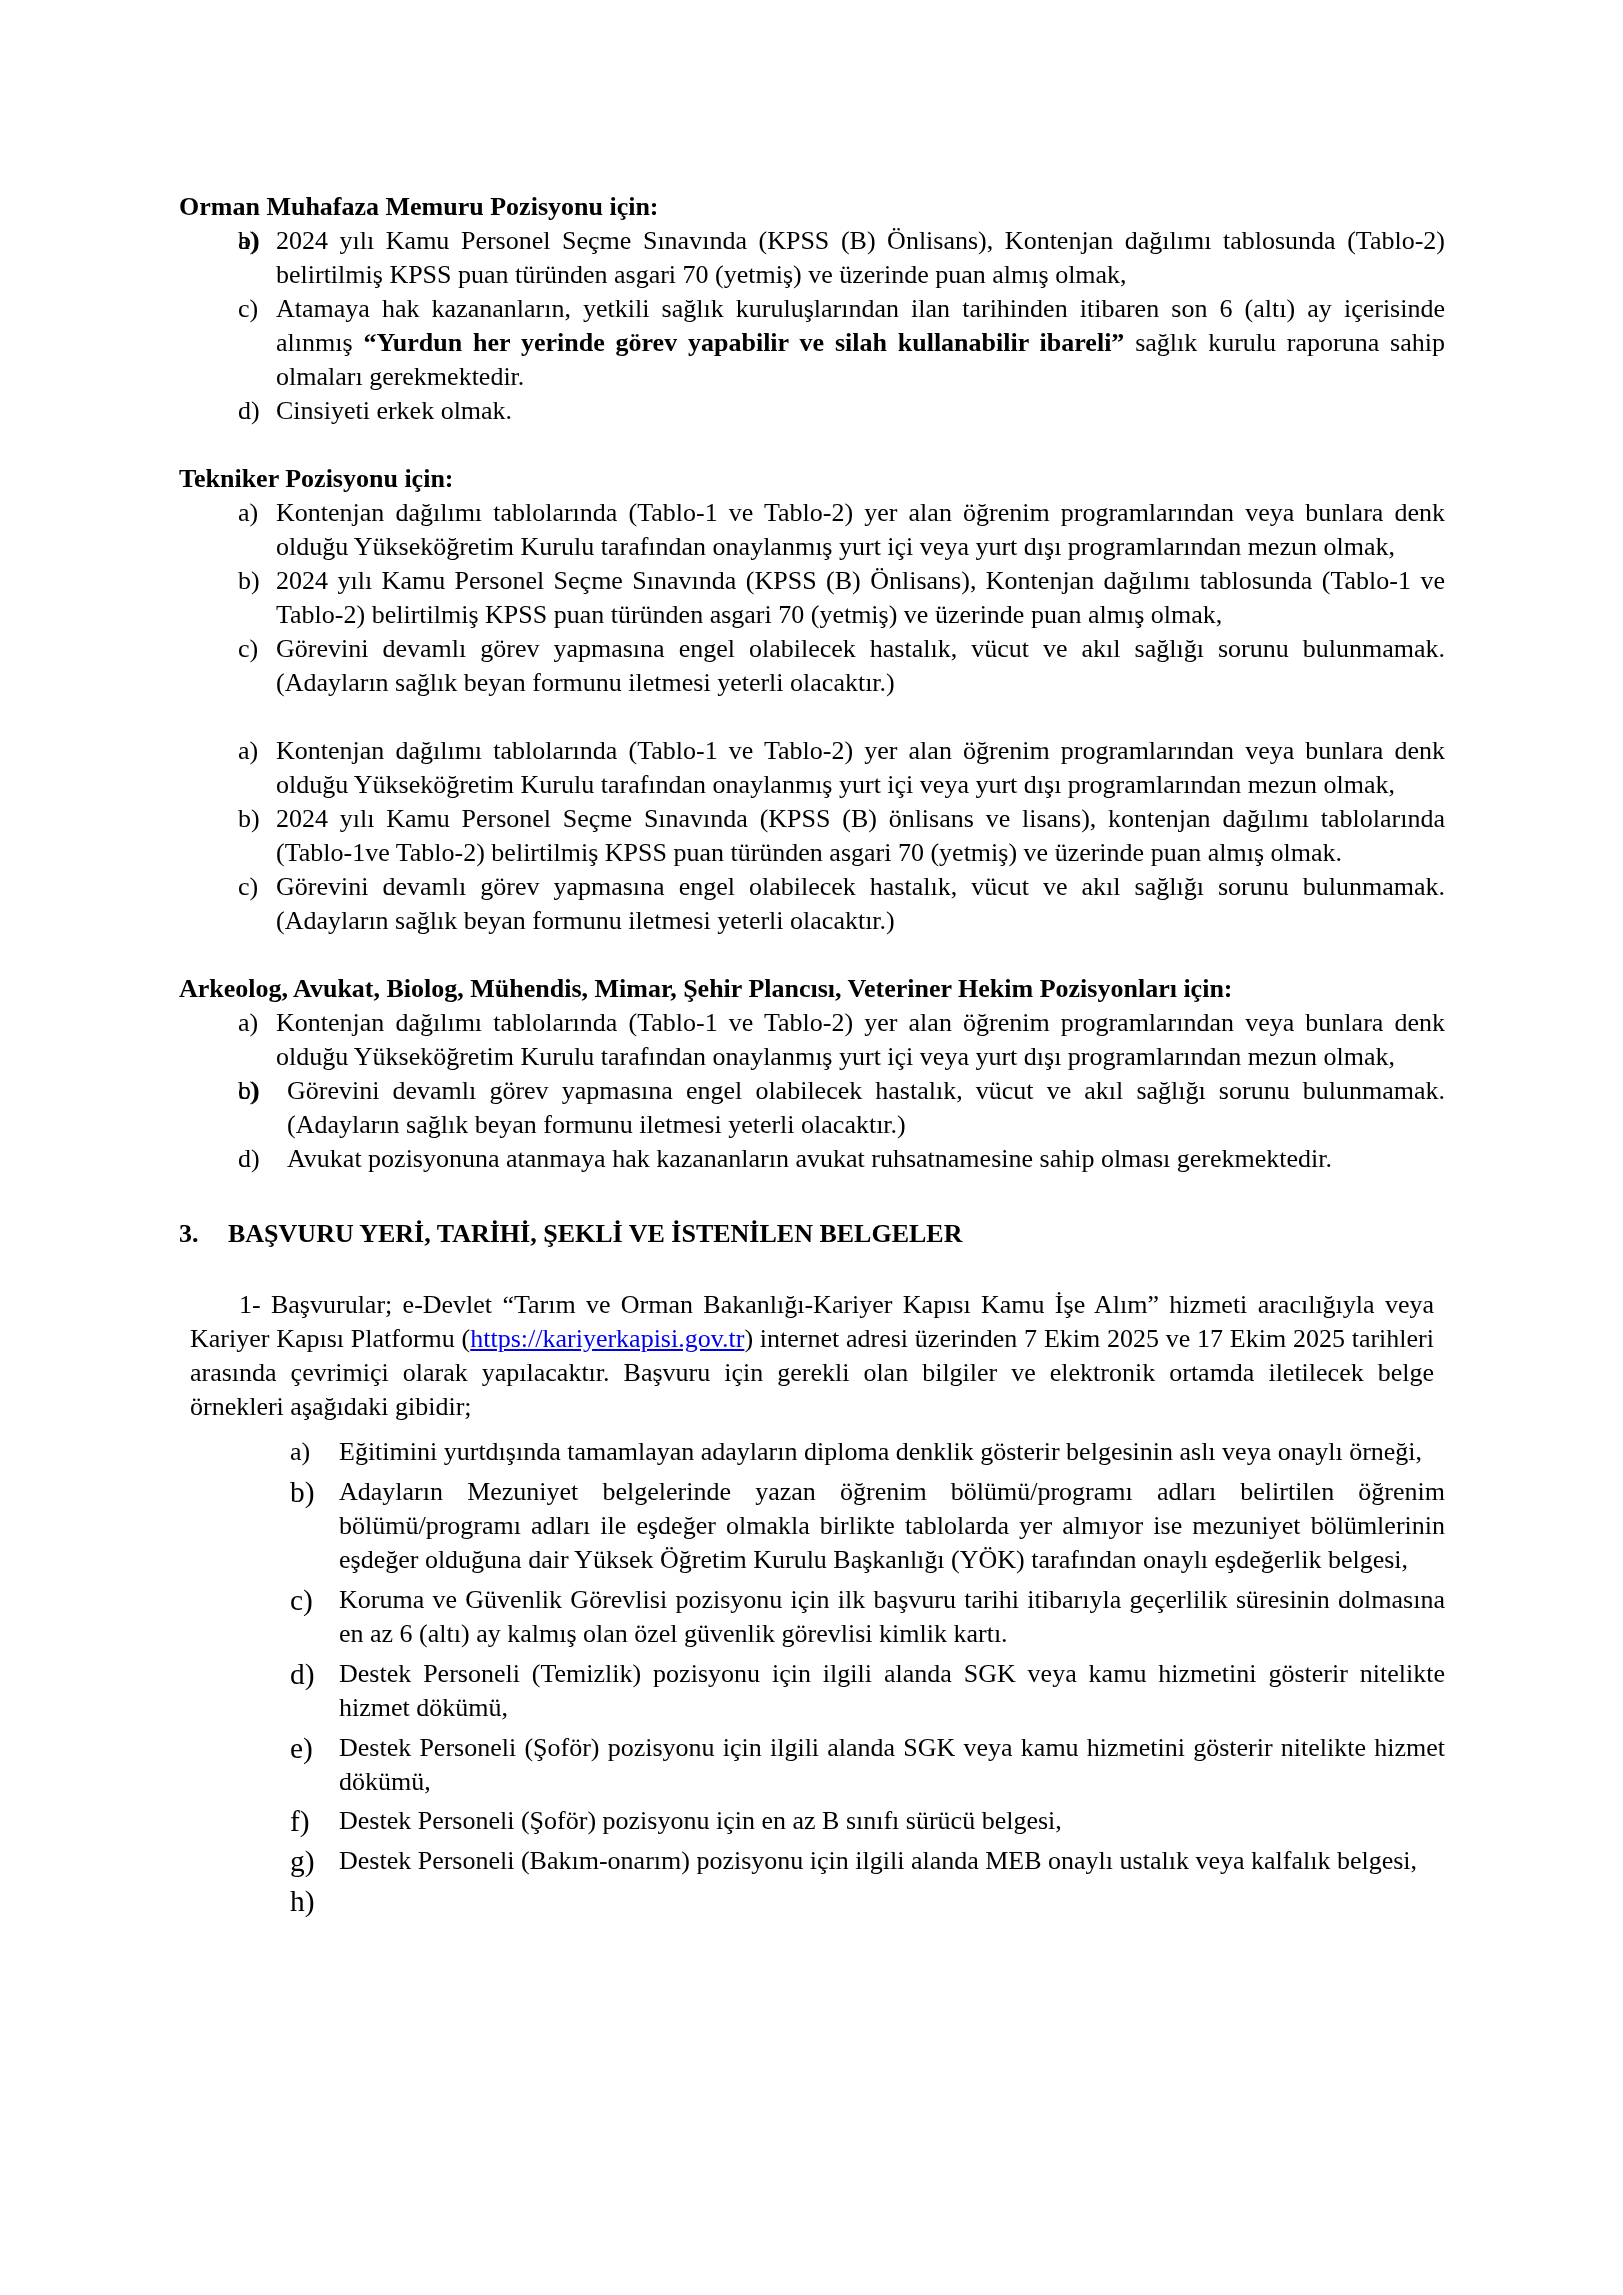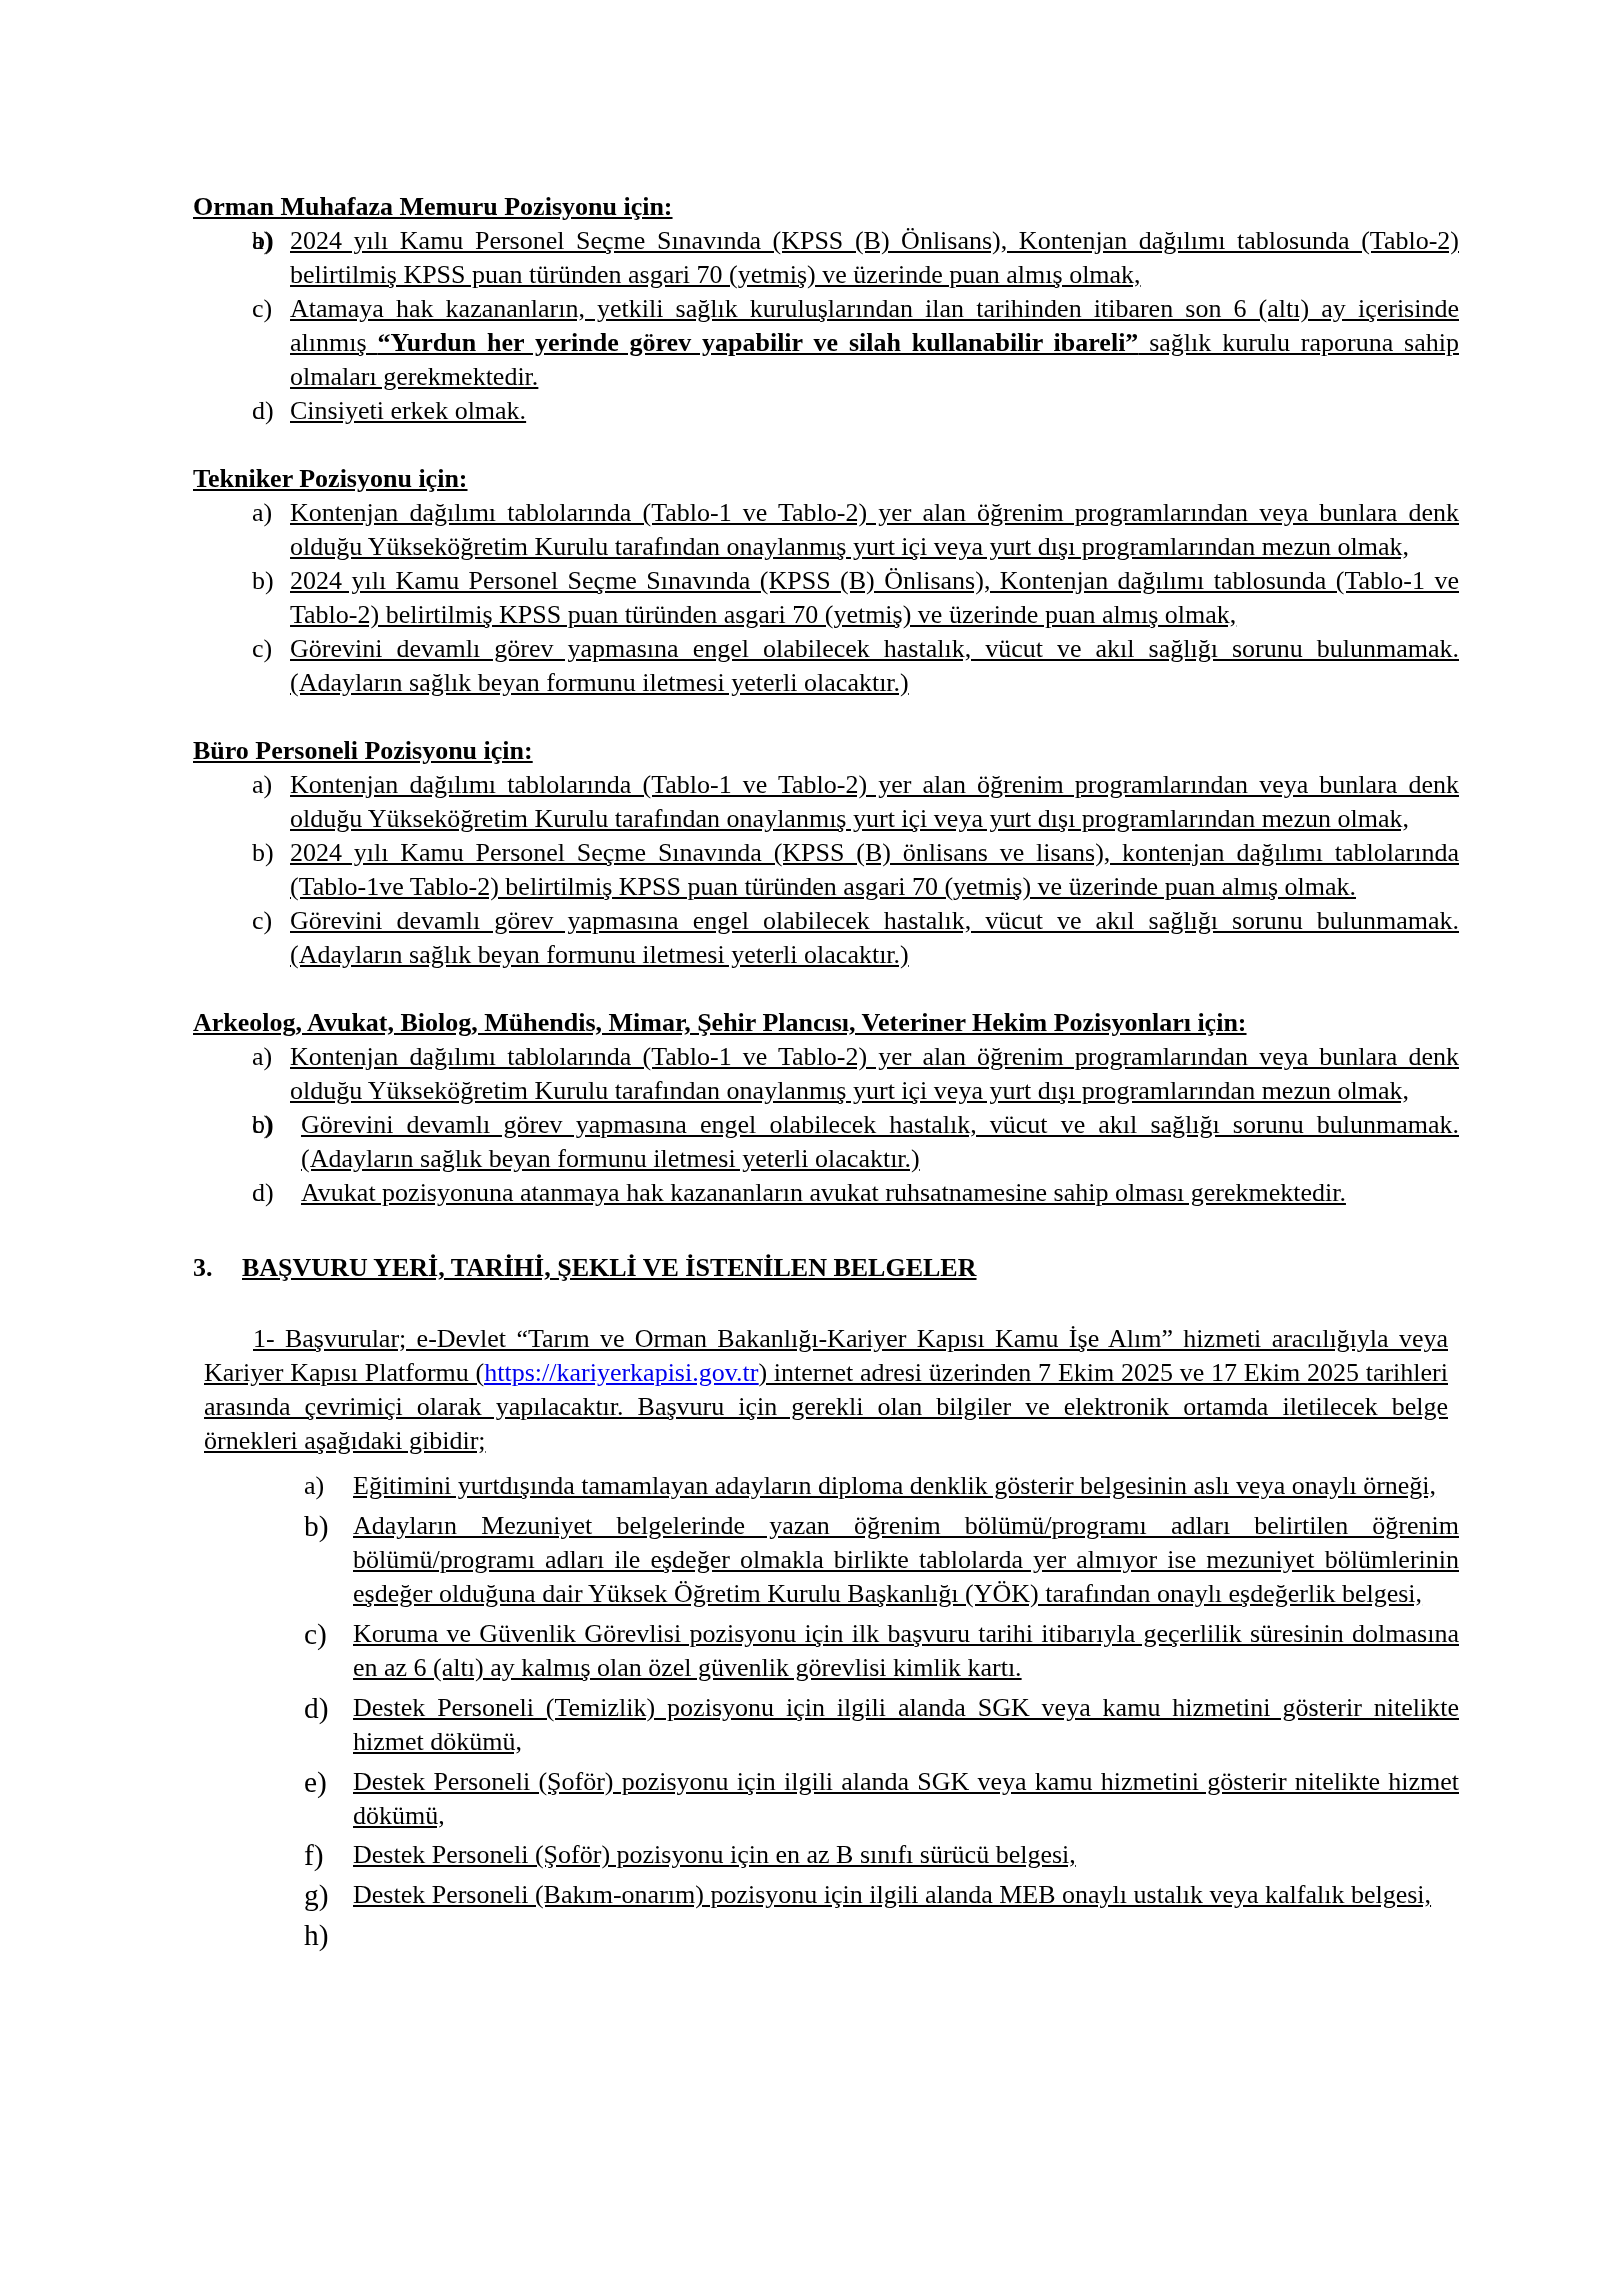--- a/index.html
+++ b/index.html
@@ -1,19 +1,19 @@
 <!DOCTYPE html>
 <html style="font-size:10.5px"><head>
 <meta charset="utf-8">
 <style>
   html, body { margin: 0; padding: 0; background: #ffffff; }
   body { width: 1623px; height: 2295px; position: relative; overflow: hidden; }
   .page {
-    position: absolute; left: 193px; top: 190px; width: 1266px;
-    font-family: "Liberation Serif", serif; font-size: 26px; line-height: 34px; color: #000; text-decoration: underline;
+    position: absolute; left: 179px; top: 190px; width: 1266px;
+    font-family: "Liberation Serif", serif; font-size: 26px; line-height: 34px; color: #000;
   }
   .sec-heading { font-weight: bold; margin: 0; }
   .sec { margin-bottom: 34px; }
   .sec.tight { margin-bottom: 41px; }
   ol.items { list-style: none; margin: 0; padding: 0; }
   ol.items li { position: relative; padding-left: 97px; text-align: justify; text-align-last: left; }
   ol.items li .lbl { position: absolute; left: 59px; top: 0; }
   .bold { font-weight: bold; }
   .h3 { font-weight: bold; margin: 0 0 37px 0; padding-left: 49px; position: relative; }
   .h3 .num { position: absolute; left: 49px; }
@@ -43,21 +43,20 @@
   <div class="sec">
     <p class="sec-heading">Tekniker Pozisyonu için:</p>
     <ol class="items">
       <li><span class="lbl">a)</span><span>Kontenjan dağılımı tablolarında (Tablo-1 ve Tablo-2) yer alan öğrenim programlarından veya bunlara denk olduğu Yükseköğretim Kurulu tarafından onaylanmış yurt içi veya yurt dışı programlarından mezun olmak,</span></li>
       <li><span class="lbl">b)</span><span>2024 yılı Kamu Personel Seçme Sınavında (KPSS (B) Önlisans), Kontenjan dağılımı tablosunda (Tablo-1 ve Tablo-2) belirtilmiş KPSS puan türünden asgari 70 (yetmiş) ve üzerinde puan almış olmak,</span></li>
       <li><span class="lbl">c)</span><span>Görevini devamlı görev yapmasına engel olabilecek hastalık, vücut ve akıl sağlığı sorunu bulunmamak. (Adayların sağlık beyan formunu iletmesi yeterli olacaktır.)</span></li>
     </ol>
   </div>
 
   <div class="sec">
-    <p class="sec-heading">Büro Personeli Pozisyonu için:</p>
     <ol class="items">
       <li><span class="lbl">a)</span><span>Kontenjan dağılımı tablolarında (Tablo-1 ve Tablo-2) yer alan öğrenim programlarından veya bunlara denk olduğu Yükseköğretim Kurulu tarafından onaylanmış yurt içi veya yurt dışı programlarından mezun olmak,</span></li>
       <li><span class="lbl">b)</span><span>2024 yılı Kamu Personel Seçme Sınavında (KPSS (B) önlisans ve lisans), kontenjan dağılımı tablolarında (Tablo-1ve Tablo-2) belirtilmiş KPSS puan türünden asgari 70 (yetmiş) ve üzerinde puan almış olmak.</span></li>
       <li><span class="lbl">c)</span><span>Görevini devamlı görev yapmasına engel olabilecek hastalık, vücut ve akıl sağlığı sorunu bulunmamak. (Adayların sağlık beyan formunu iletmesi yeterli olacaktır.)</span></li>
     </ol>
   </div>
 
   <div class="sec tight">
     <p class="sec-heading">Arkeolog, Avukat, Biolog, Mühendis, Mimar, Şehir Plancısı, Veteriner Hekim Pozisyonları için:</p>
     <ol class="items">

